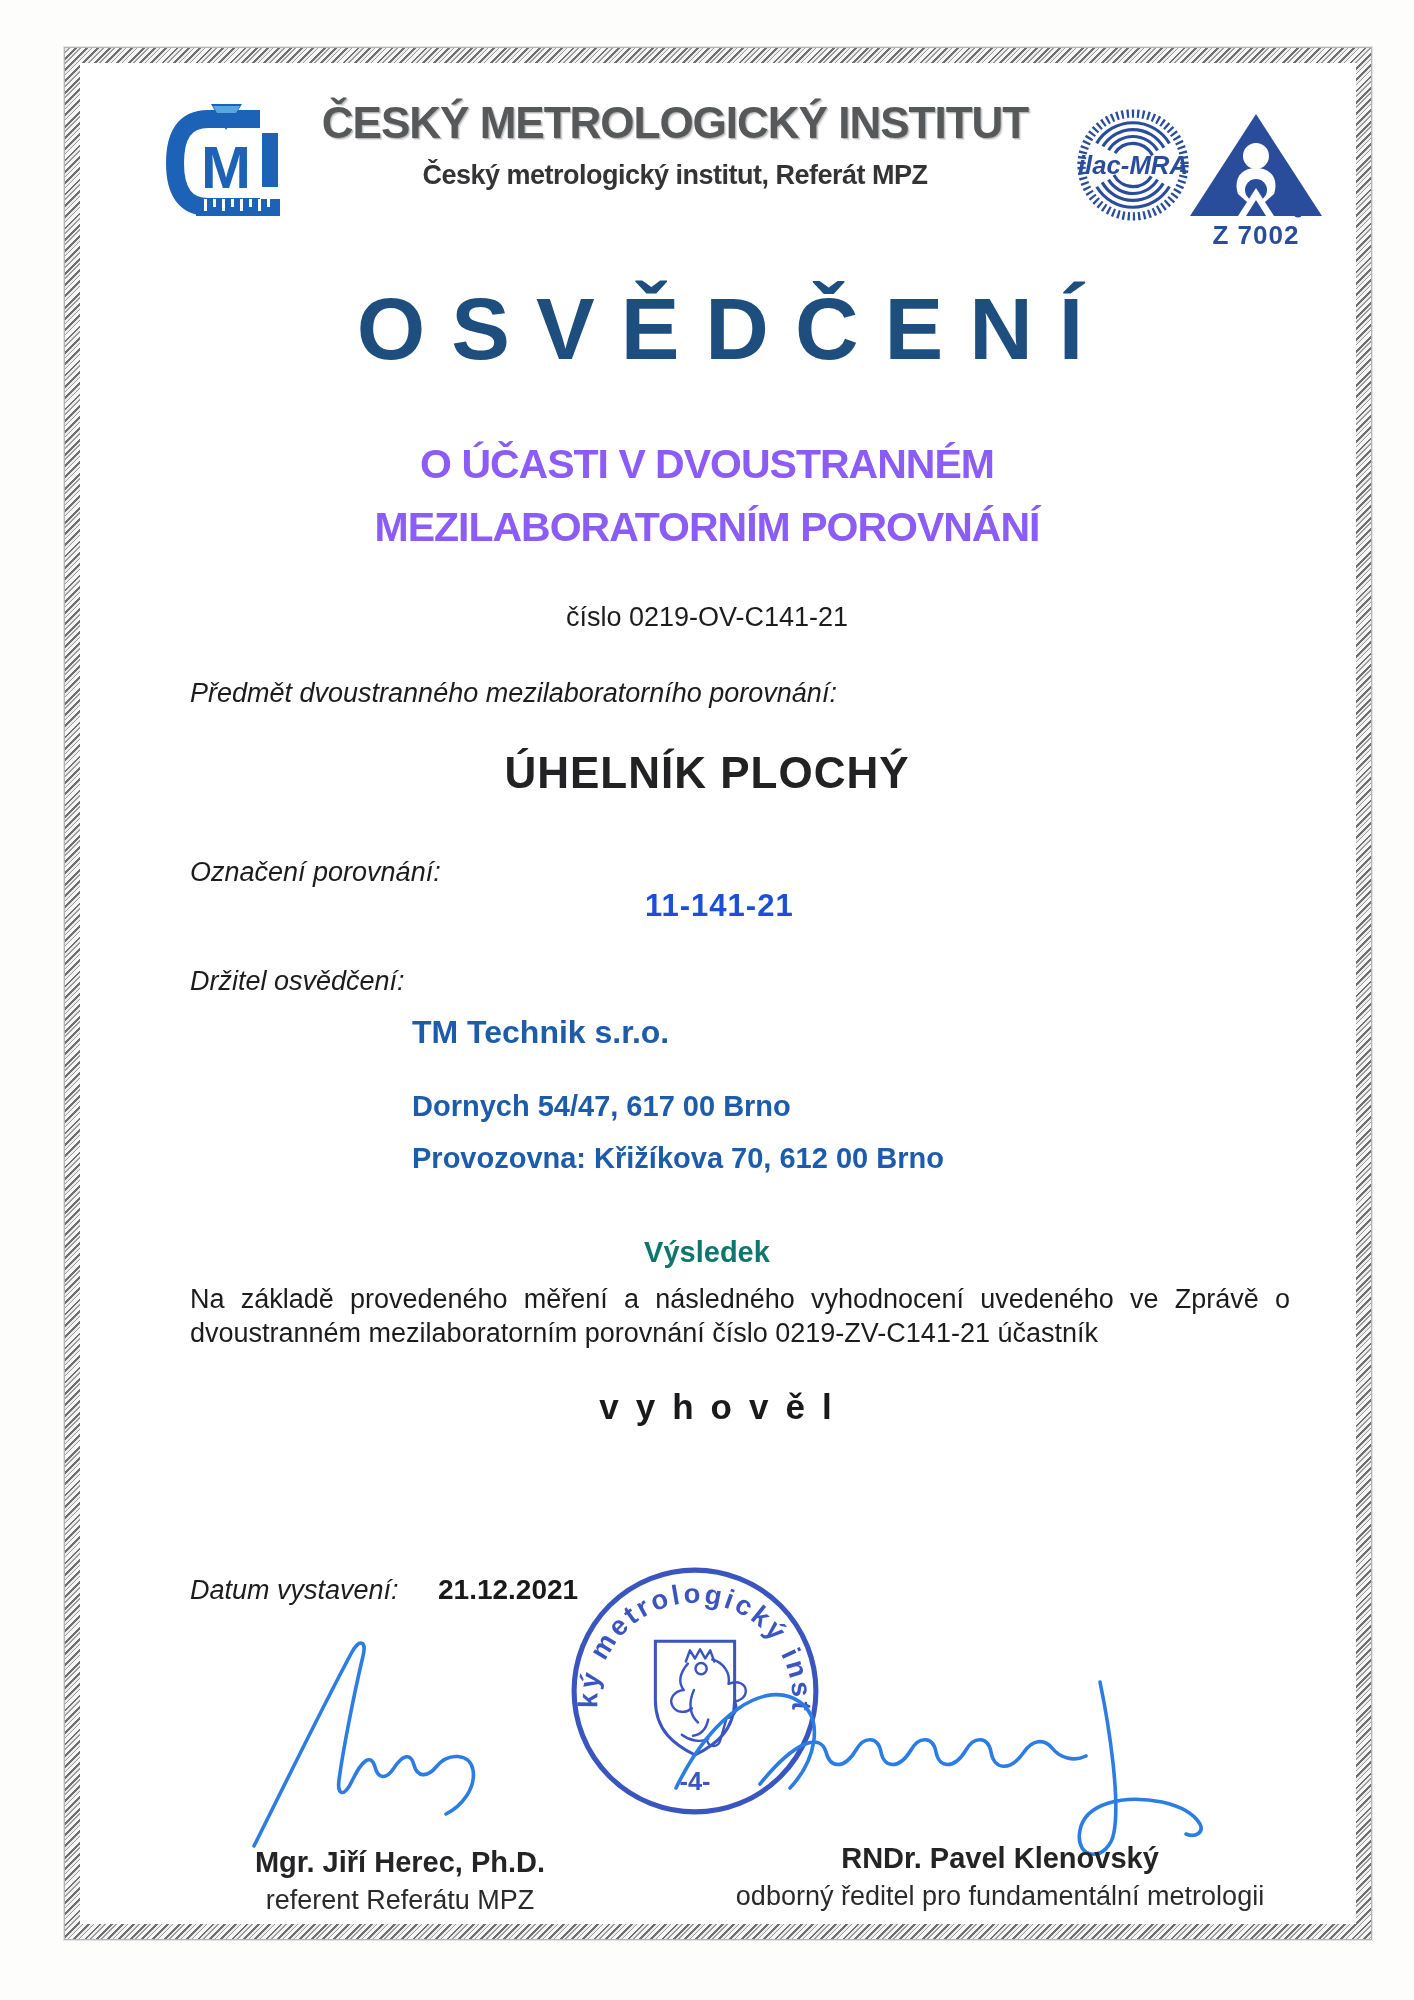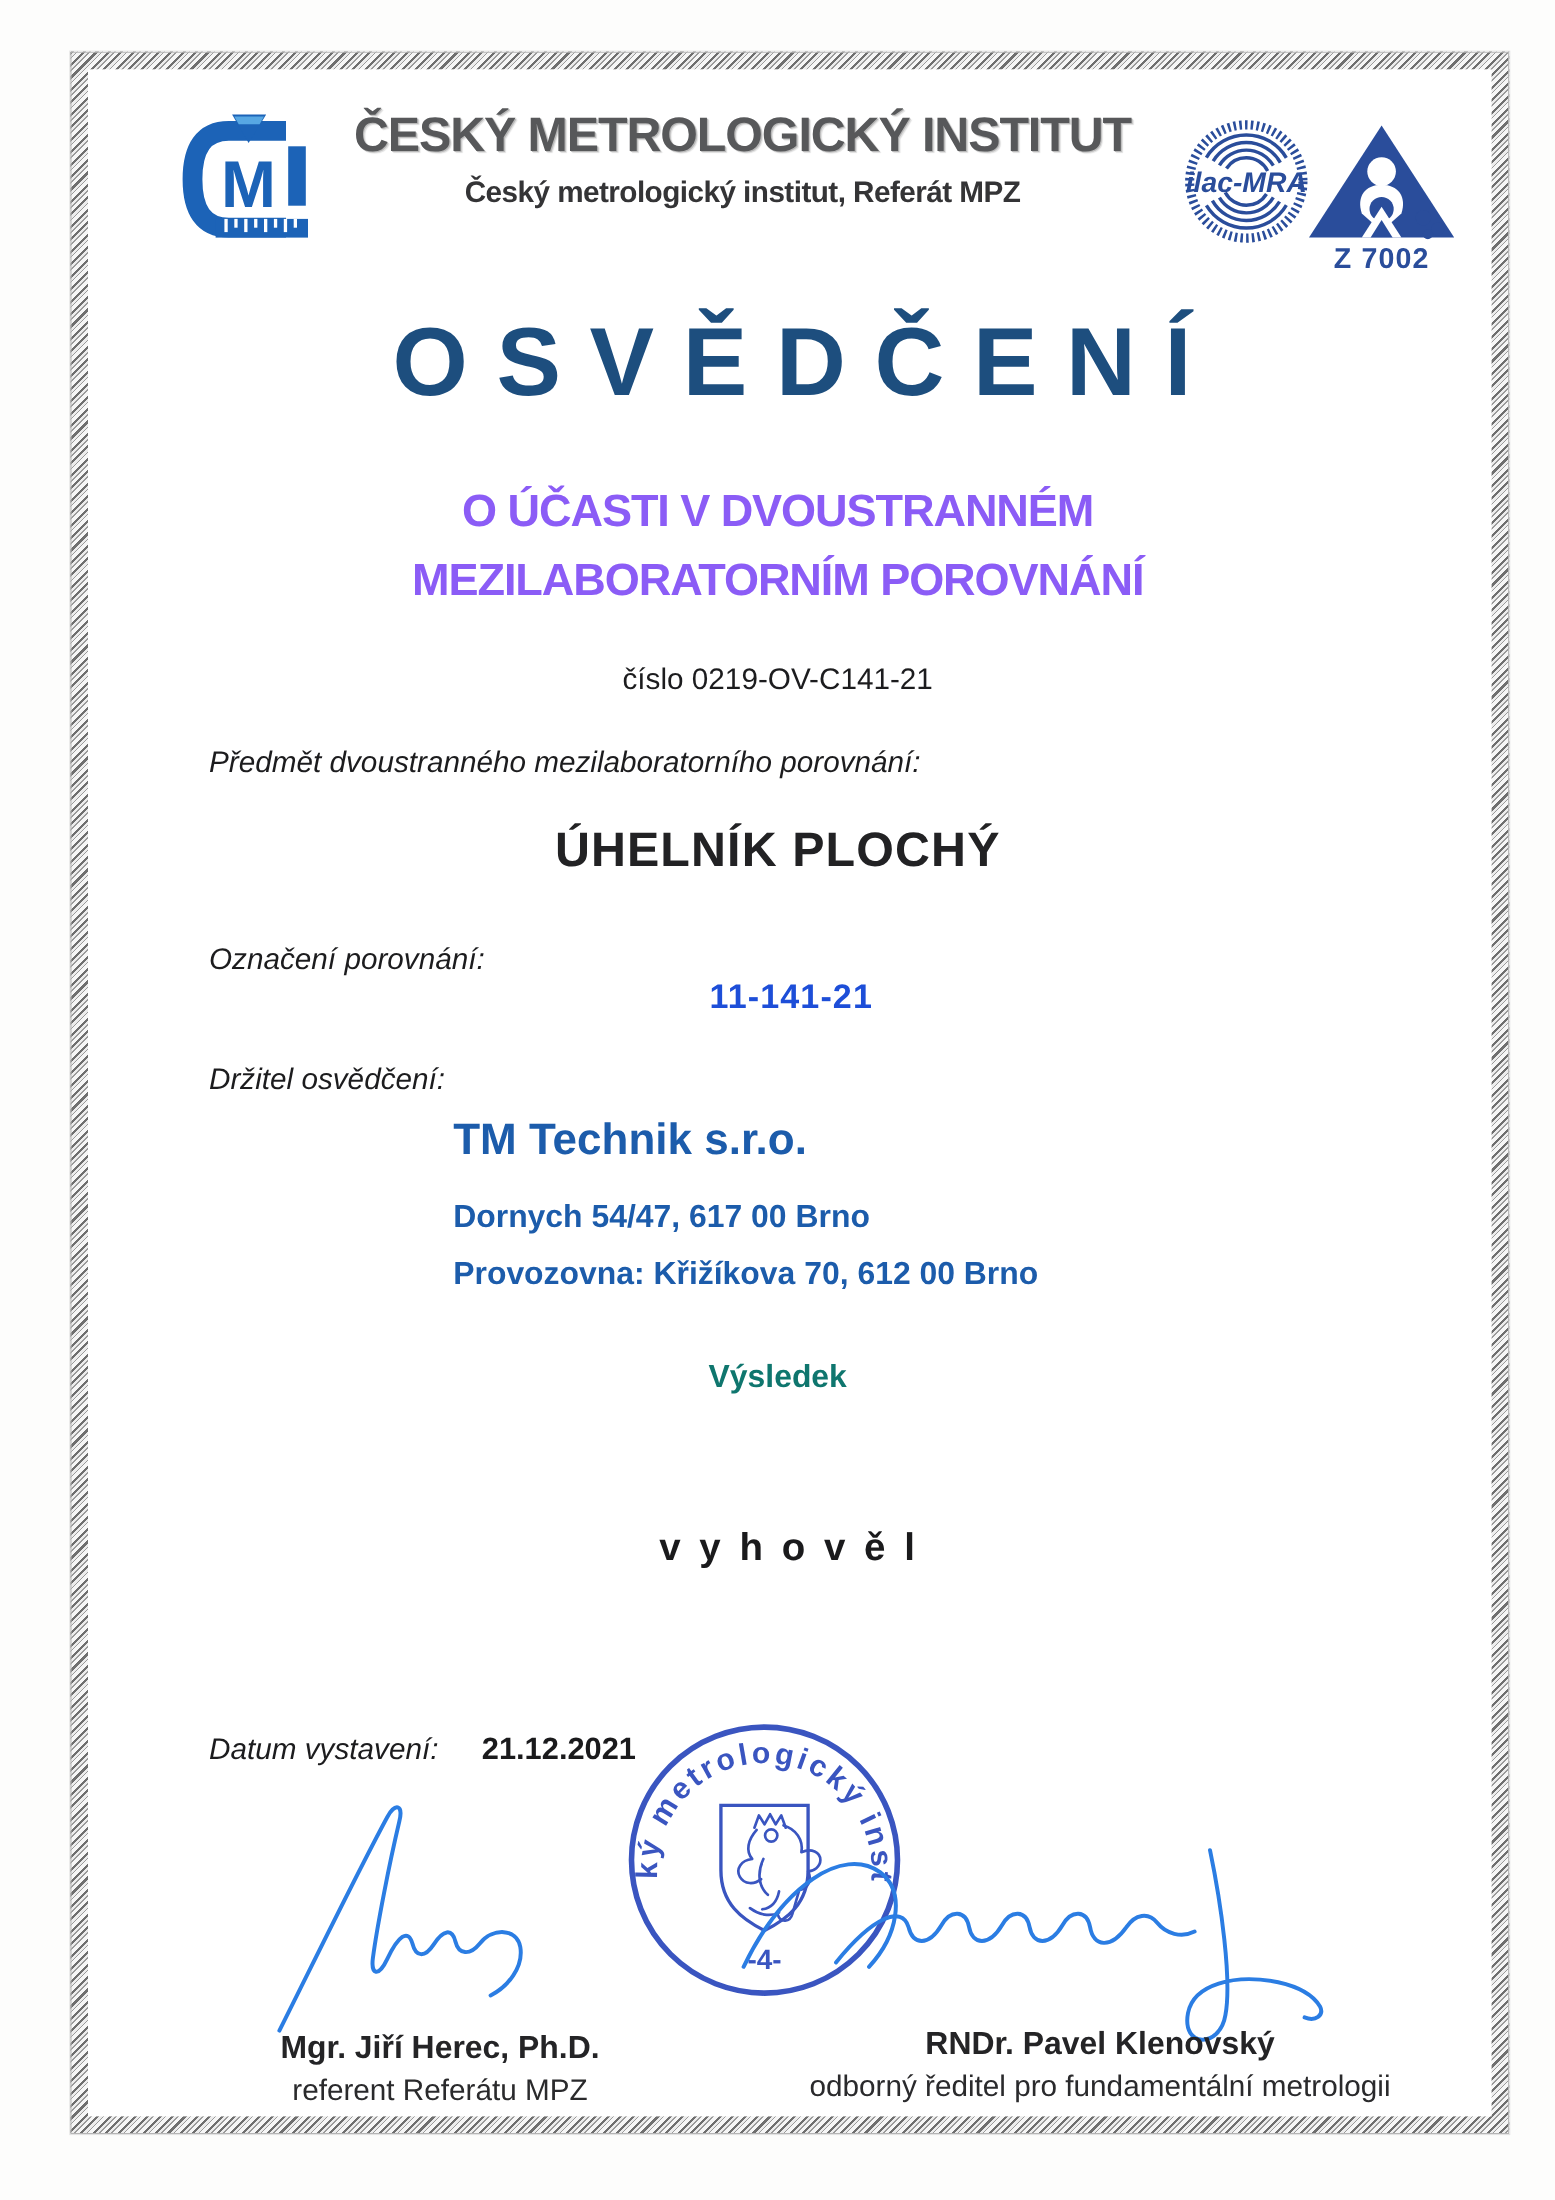--- a/index.html
+++ b/index.html
@@ -27,21 +27,21 @@
   .org-subtitle{font-size:27px;font-weight:bold;color:#343436;letter-spacing:-0.5px;margin-top:12px;white-space:nowrap;}
   .z7002-label{font-size:26px;font-weight:bold;color:#2a4d9b;text-align:center;margin-top:2px;letter-spacing:1px;}
 
   .doc-title{font-size:88px;font-weight:bold;color:#1d4e7e;letter-spacing:26px;padding-left:26px;}
   .doc-sub{font-size:41px;font-weight:bold;color:#8b5cf6;letter-spacing:-1px;}
   .doc-number{font-size:27px;color:#1c1c1e;}
   .label{font-size:27px;color:#1c1c1e;white-space:nowrap;font-style:italic;}
   .subject{font-size:44px;font-weight:bold;color:#222224;letter-spacing:1px;}
   .comparison-id{font-size:31px;font-weight:bold;color:#1d4ed8;letter-spacing:1px;}
   .holder-line{font-size:29px;font-weight:bold;color:#1c5cab;white-space:nowrap;}
-  .holder-name{font-size:40px;}
+  .holder-name{font-size:32px;}
   .result-heading{font-size:29px;font-weight:bold;color:#0f766e;}
   .para{font-size:27px;color:#1c1c1e;line-height:1.25;text-align:justify;width:1100px;}
   .verdict{font-size:35px;font-weight:bold;color:#1a1a1c;letter-spacing:17px;padding-left:17px;}
   .date-value{font-size:28px;font-weight:bold;color:#1a1a1c;}
   .sig-name{font-size:29px;font-weight:bold;color:#242426;}
   .sig-title{font-size:27px;color:#2a2a2c;margin-top:6px;}
   .name-block{text-align:center;}
   svg{display:block;}
   .sig-svg{pointer-events:none;}
 </style>
@@ -120,20 +120,21 @@
 
   <div class="abs label" style="left:190px;top:857px;text-align:right;">Označení porovnání:</div>
   <div class="abs comparison-id" style="left:645px;top:888px;">11-141-21</div>
 
   <div class="abs label" style="left:190px;top:966px;">Držitel osvědčení:</div>
   <div class="abs holder-line holder-name" style="left:412px;top:1014px;">TM Technik s.r.o.</div>
   <div class="abs holder-line" style="left:412px;top:1090px;">Dornych 54/47, 617 00 Brno</div>
   <div class="abs holder-line" style="left:412px;top:1142px;">Provozovna: Křižíkova 70, 612 00 Brno</div>
 
   <div class="abs center result-heading" style="top:1236px;">Výsledek</div>
+  <div class="abs para" style="left:190px;top:1283px;">Na základě provedeného měření a následného vyhodnocení uvedeného ve Zprávě o dvoustranném mezilaboratorním porovnání číslo 0219-ZV-C141-21 účastník</div>
   <div class="abs center verdict" style="top:1387px;">vyhověl</div>
 
   <div class="abs label" style="left:190px;top:1575px;">Datum vystavení:</div>
   <div class="abs date-value" style="left:438px;top:1574px;">21.12.2021</div>
 
   <div class="abs" style="left:568px;top:1564px;">
     <svg width="254" height="254" viewBox="0 0 250 250">
       <circle cx="125" cy="125" r="119" fill="none" stroke="#3a55c0" stroke-width="5"></circle>
       <defs>
         <path id="stampArc" d="M 30,148 A 96,96 0 1 1 220,148" fill="none"></path>

